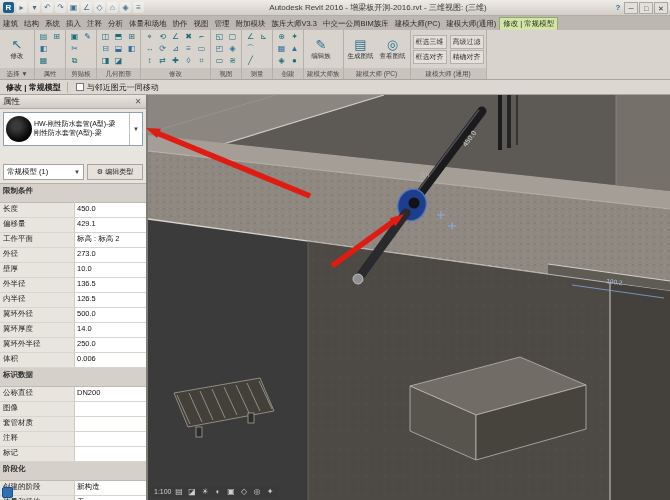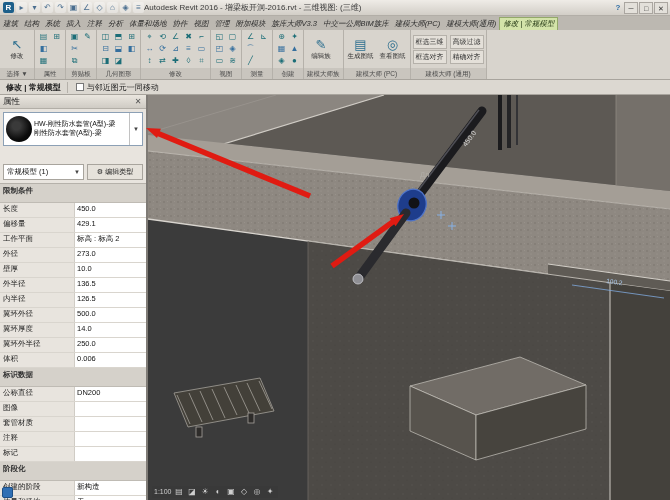--- a/index.html
+++ b/index.html
@@ -7,29 +7,29 @@
   body { font-family:"Liberation Sans","DejaVu Sans",sans-serif; background:#d4d0c9; position:relative; }
 
   
   .titlebar { position:absolute; left:0; top:0; width:670px; height:16px;
     background:linear-gradient(#efece7,#d2cec7); border-bottom:1px solid #b2aea7;
     display:flex; align-items:center; font-size:8px; color:#3a3a3a; }
   .qat { display:flex; align-items:center; gap:2px; padding-left:3px; }
   .qat-icon { width:11px; height:11px; font-size:8px; line-height:11px; text-align:center;
     color:#4a6e8f; background:rgba(255,255,255,.35); border-radius:2px; cursor:default; }
   .qat-icon:first-child { background:#1d5f8a; color:#fff; font-weight:bold; }
-  .title-text { flex:1; white-space:nowrap; overflow:hidden; }
+  .title-text { flex:1; text-align:center; white-space:nowrap; overflow:hidden; }
   .help-btn { width:12px; text-align:center; color:#2d6da3; font-weight:bold; }
   .win-controls { display:flex; gap:1px; padding-right:2px; }
   .winbtn { width:14px; height:12px; font-size:7px; line-height:12px; text-align:center;
     background:#e3e0da; border:1px solid #aaa6a0; color:#333; }
 
   
   .ribbon-tabs { position:absolute; left:0; top:16px; width:670px; height:14px;
-    background:#bcb8b1; display:flex; align-items:flex-end; overflow:hidden;font-style:italic; }
+    background:#bcb8b1; display:flex; align-items:flex-end; overflow:hidden; }
   .tab { font-size:7.5px; color:#2c2c2c; padding:1px 3px; white-space:nowrap; }
   .tab.active { background:#d3e3a9; border:1px solid #93a86a; border-bottom:none; color:#1f3310; }
 
   
   .ribbon { position:absolute; left:0; top:30px; width:670px; height:50px;
     background:#d8d4cd; border-bottom:1px solid #a8a49d; display:flex; overflow:hidden; }
   .rgroup { display:flex; flex-direction:column; border-right:1px solid #b5b1aa; height:100%; }
   .rgroup-body { flex:1; display:flex; align-items:center; padding:1px 2px; gap:2px; }
   .rgroup-label { height:11px; font-size:6.5px; text-align:center; color:#4a4a4a;
     background:#c9c5be; line-height:11px; white-space:nowrap; padding:0 3px; }

